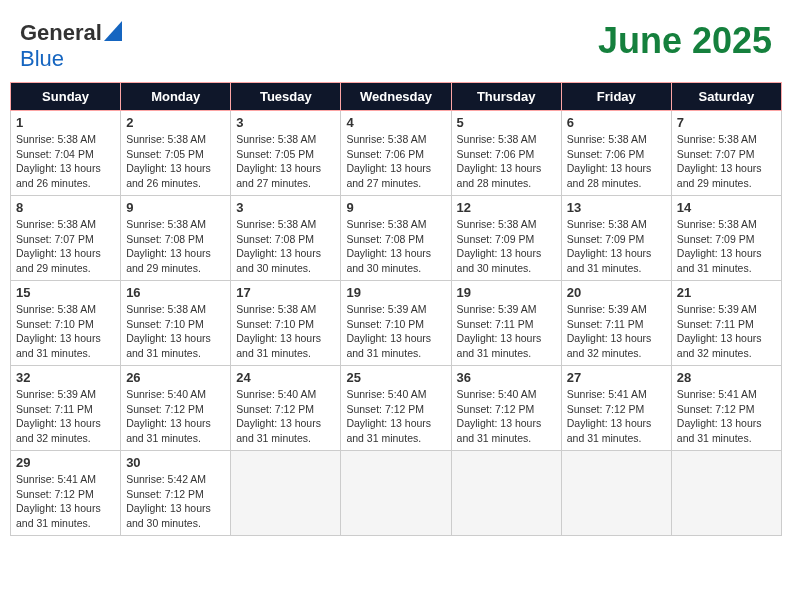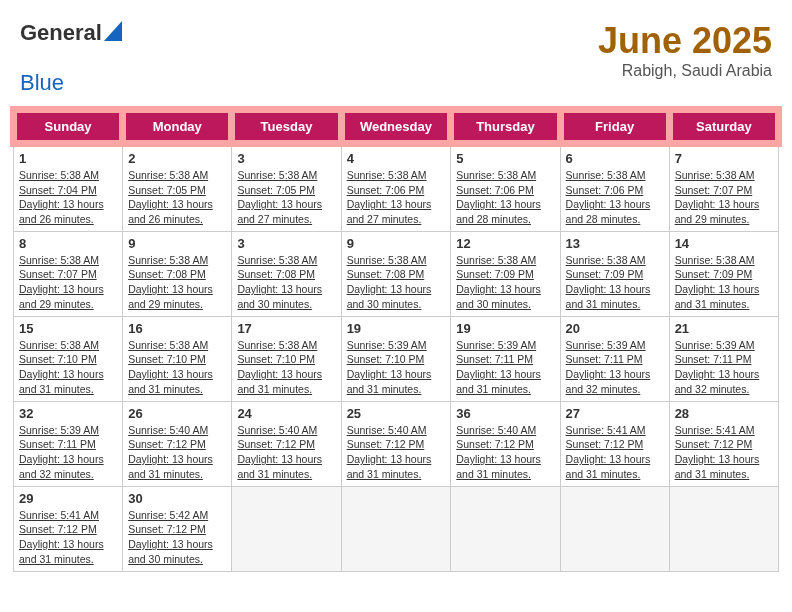--- a/index.html
+++ b/index.html
@@ -13,21 +13,20 @@
     .header-area {
       display: flex;
       justify-content: space-between;
       align-items: flex-start;
       padding: 10px 10px 5px 10px;
     }
     .logo {
       display: flex;
       flex-direction: column;
       align-items: flex-start;
-      gap: 24px;
     }
     .logo-text {
       display: flex;
       align-items: center;
     }
     .logo-general {
       font-size: 22px;
       font-weight: bold;
       color: #333;
     }
@@ -35,38 +34,38 @@
       font-size: 22px;
       font-weight: normal;
       color: #1565c0;
     }
     .title-area {
       text-align: right;
     }
     .month-title {
       font-size: 36px;
       font-weight: bold;
-      color: #a16207;
+      color: #15803d;
     }
     .location-title {
       font-size: 16px;
       color: #555;
     }
     .calendar {
       width: 100%;
       border-collapse: collapse;
       margin-top: 5px;
     }
     .calendar th {
-      background-color: #be185d;
+      background-color: #0f172a;
       color: #fff;
       text-align: center;
       padding: 6px 4px;
       font-size: 13px;
-      border: 7px solid #fca5a5;
+      border: 1px solid #fca5a5;
     }
     .calendar td {
       vertical-align: top;
       border: 1px solid #ccc;
       padding: 4px 5px;
       width: 110px;
       min-height: 80px;
       font-size: 10.5px;
       color: #333;
       background: #fff;
@@ -78,21 +77,20 @@
       font-size: 13px;
       font-weight: bold;
       color: #333;
       display: block;
       margin-bottom: 2px;
     }
     .day-info {
       line-height: 1.4;
       font-size: 10.5px;
       color: #333;
-      text-decoration: underline;
     }
     .week-row td {
       height: 85px;
     }
   </style>
 </head>
 <body>
 
 <div class="header-area">
   <div class="logo">
@@ -101,21 +99,20 @@
       <div style="display:inline-block;margin-left:2px;position:relative;top:0px;">
         <svg width="18" height="20" viewBox="0 0 18 20">
           <polygon points="0,20 18,20 18,0" fill="#1565c0"></polygon>
         </svg>
       </div>
     </div>
     <span class="logo-blue">Blue</span>
   </div>
   <div class="title-area">
     <div class="month-title">June 2025</div>
-    <div class="location-title">Rabigh, Saudi Arabia</div>
   </div>
 </div>
 
 <table class="calendar">
   <thead>
     <tr>
       <th>Sunday</th>
       <th>Monday</th>
       <th>Tuesday</th>
       <th>Wednesday</th>

